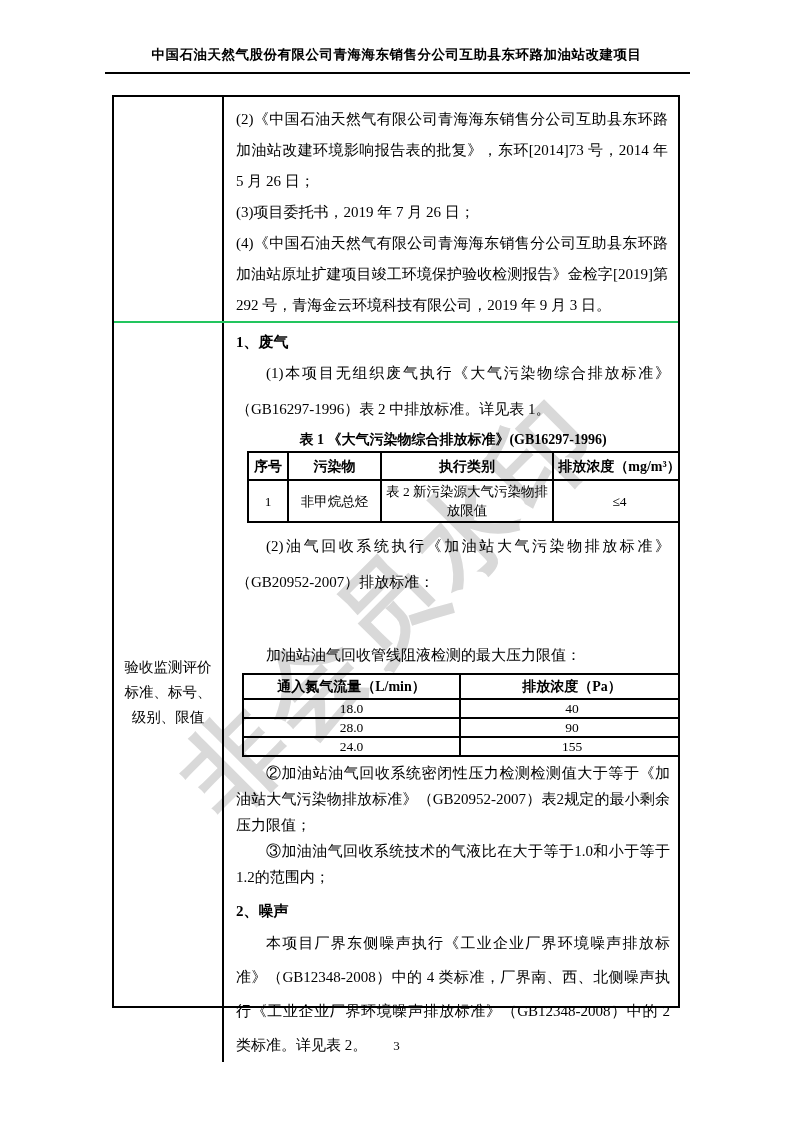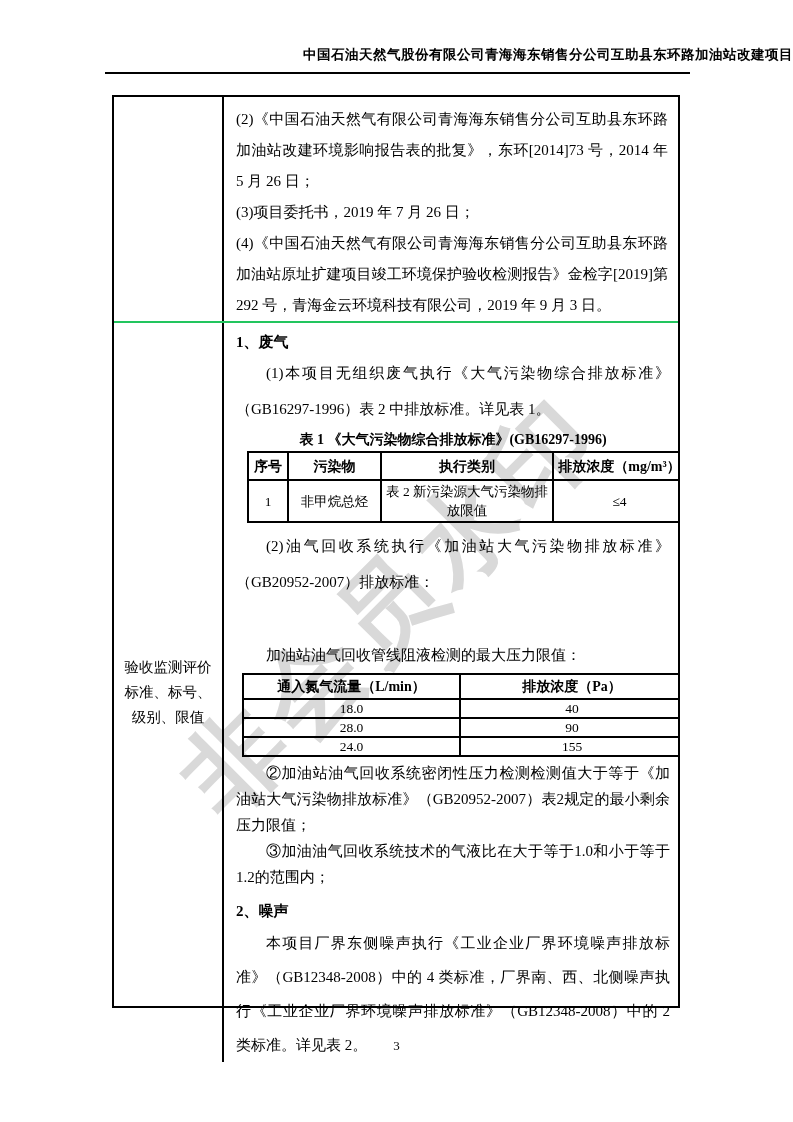--- a/index.html
+++ b/index.html
@@ -14,21 +14,21 @@
   .watermark {
     position:absolute; left:392px; top:607px;
     transform:translate(-50%,-50%) rotate(-45deg);
     font-family:"DejaVu Sans","Liberation Sans",sans-serif;
     font-weight:bold; font-size:100px; letter-spacing:8px;
     color:#d9d9d9; white-space:nowrap; z-index:0;
   }
   .content-layer { position:relative; z-index:1; }
   .page-header-title {
     position:absolute; left:0; top:46px; width:793px;
-    text-align:right; font-weight:bold; font-size:13.5px; letter-spacing:0.5px;
+    text-align:center; font-weight:bold; font-size:13.5px; letter-spacing:0.5px;
   }
   .header-rule {
     position:absolute; left:105px; top:72px; width:585px; height:2px; background:#000;
   }
   .doc-table {
     position:absolute; left:112px; top:95px; width:568px; height:913px;
     border:2px solid #000; display:flex; flex-direction:column; background:transparent;
   }
   .doc-row { display:flex; }
   .doc-row.r1 { height:235px; border-bottom:2px solid #22c55e; }

